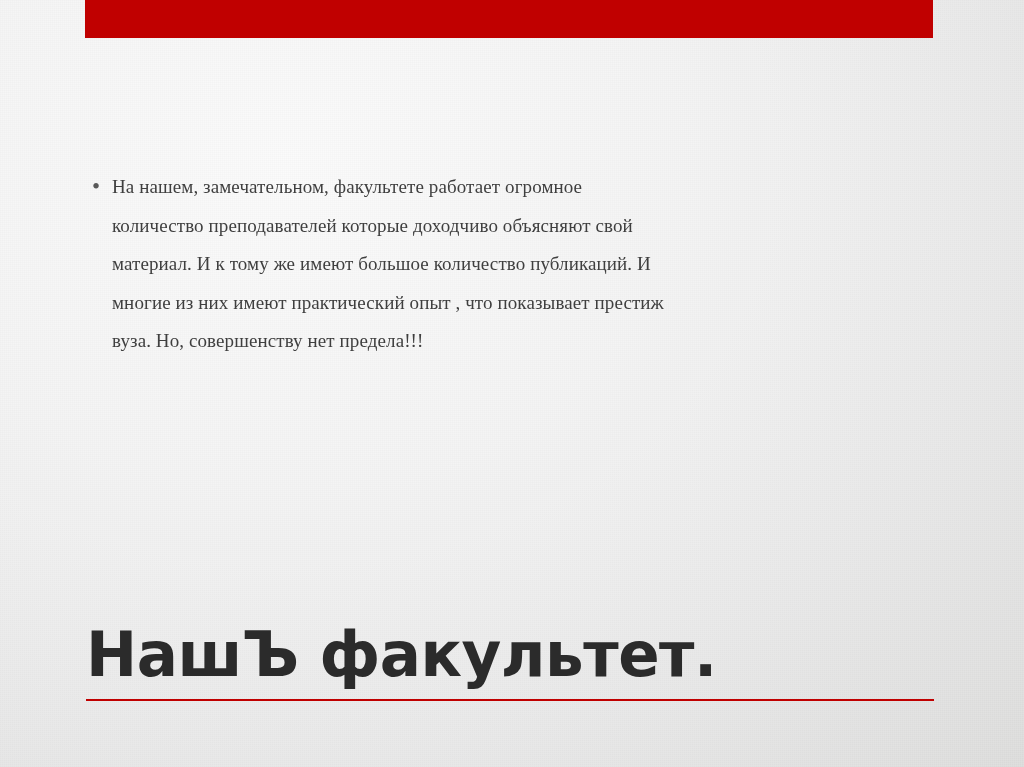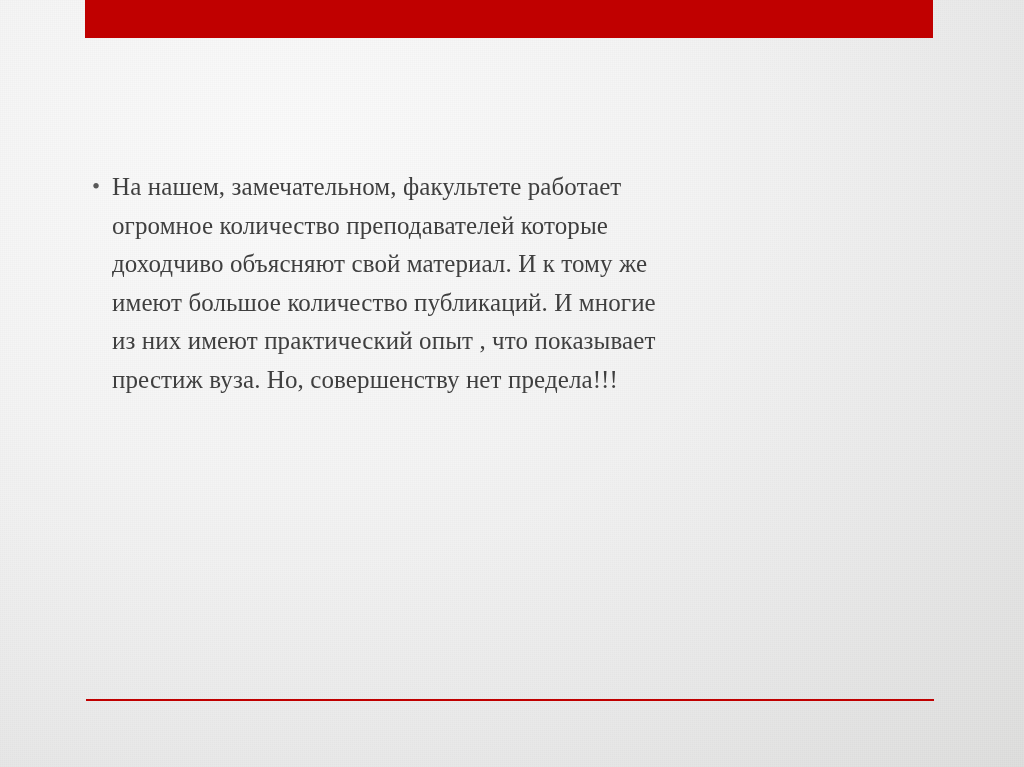--- a/index.html
+++ b/index.html
@@ -54,21 +54,21 @@
     width: 26px;
     font-size: 23px;
     line-height: 38px;
     color: #595959;
     text-align: left;
     padding-left: 6px;
     box-sizing: border-box;
   }
   .bullet-text {
     flex: 1 1 auto;
-    font-size: 25px;
+    font-size: 19px;
     line-height: 38.5px;
     color: #3f3f3f;
     letter-spacing: 0.1px;
     text-align: left;
   }
   .title-block {
     position: absolute;
     left: 86px;
     bottom: 78px;
     width: 850px;
@@ -100,16 +100,19 @@
 
   <div class="top-bar"></div>
 
   <div class="body-block">
     <div class="bullet-row">
       <span class="bullet-dot">•</span>
       <span class="bullet-text">На нашем, замечательном, факультете работает огромное количество преподавателей которые доходчиво объясняют свой материал. И к тому же имеют большое количество публикаций. И многие из них имеют практический опыт , что показывает престиж вуза. Но, совершенству нет предела!!!</span>
     </div>
   </div>
 
+  <div class="title-block">
+    <div class="title-text">НашЪ факультет.</div>
+  </div>
 
   <div class="title-rule"></div>
 
 </div>
 
 </body></html>

